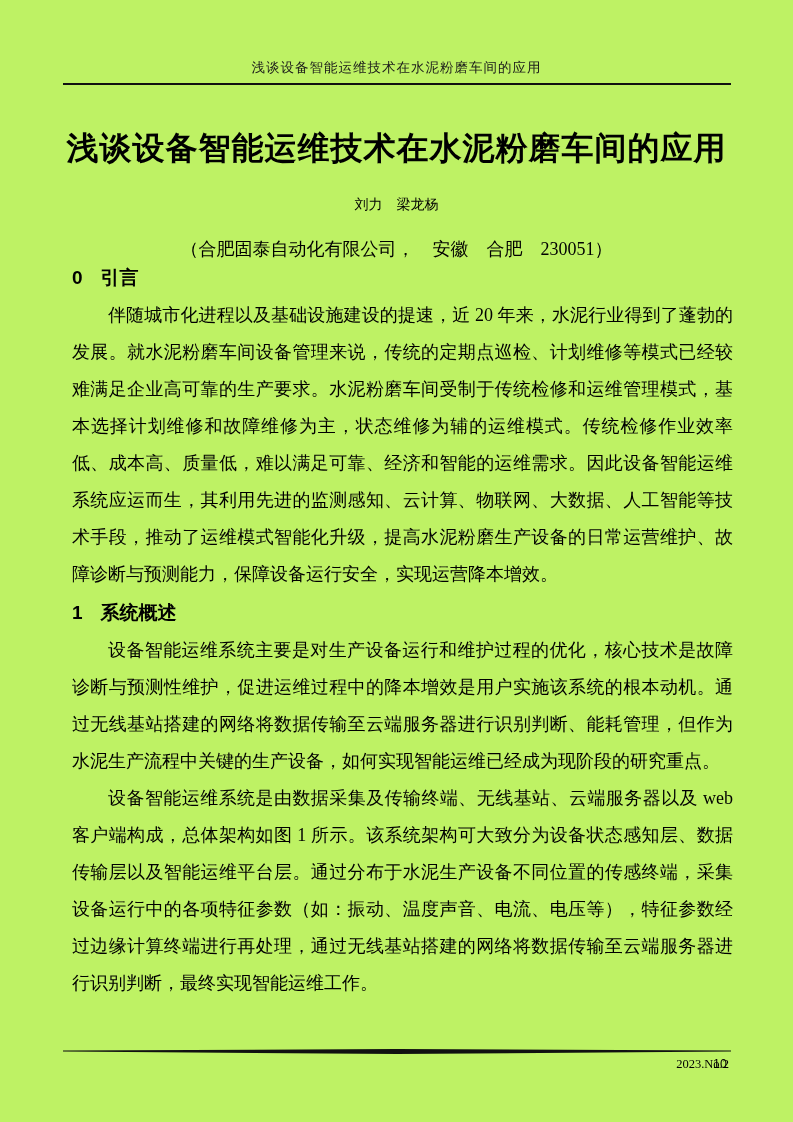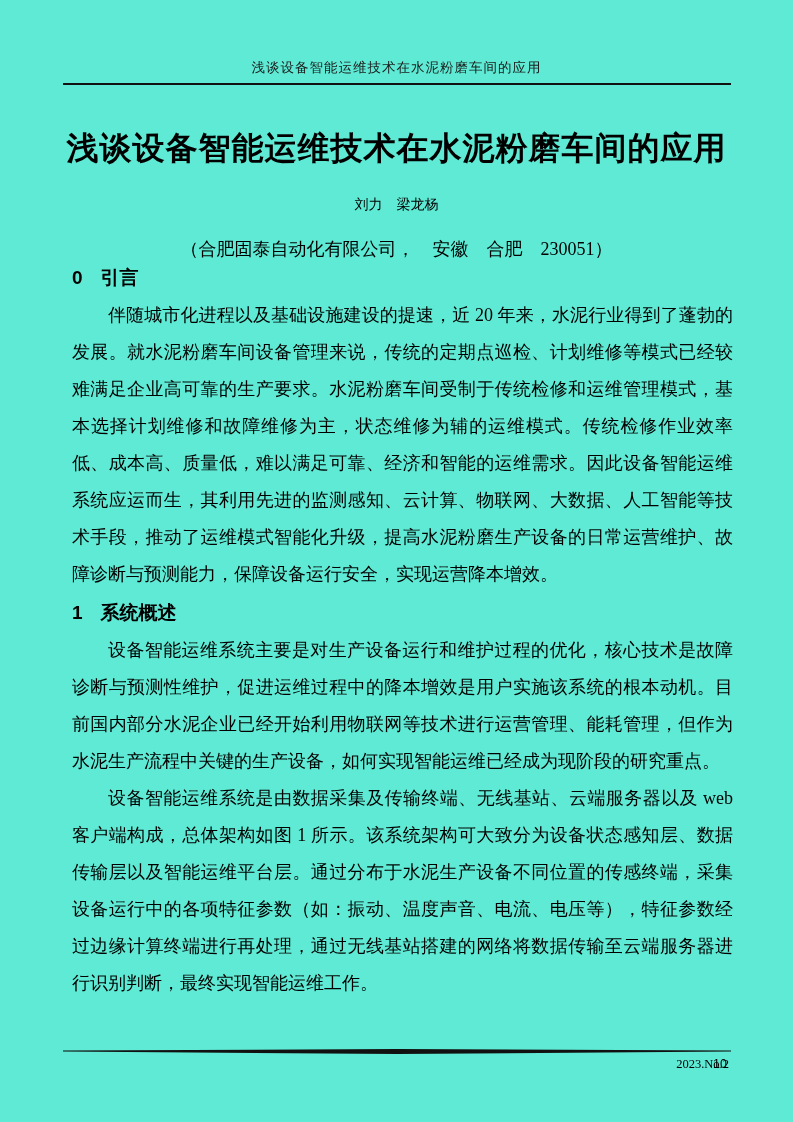--- a/index.html
+++ b/index.html
@@ -2,21 +2,21 @@
 <html lang="zh"><head>
 <meta charset="utf-8">
 <style>
   * { margin: 0; padding: 0; box-sizing: border-box; }
   html, body { background: #888; }
   .page {
     position: relative;
     width: 793px;
     height: 1122px;
     margin: 0 auto;
-    background: #5eead4;
+    background: #bef264;
     color: #000000;
     font-family: "Liberation Serif", "DejaVu Serif", serif;
     overflow: hidden;
   }
   
   .running-header {
     position: absolute;
     top: 58px; left: 66px; width: 661px;
     text-align: center;
     font-size: 13.5px;
@@ -117,21 +117,21 @@
   <div class="main-content">
 
     <h2 class="section-heading">
       <span class="heading-number">0</span><span>引言</span>
     </h2>
     <p class="body-paragraph">伴随城市化进程以及基础设施建设的提速，近 20 年来，水泥行业得到了蓬勃的发展。就水泥粉磨车间设备管理来说，传统的定期点巡检、计划维修等模式已经较难满足企业高可靠的生产要求。水泥粉磨车间受制于传统检修和运维管理模式，基本选择计划维修和故障维修为主，状态维修为辅的运维模式。传统检修作业效率低、成本高、质量低，难以满足可靠、经济和智能的运维需求。因此设备智能运维系统应运而生，其利用先进的监测感知、云计算、物联网、大数据、人工智能等技术手段，推动了运维模式智能化升级，提高水泥粉磨生产设备的日常运营维护、故障诊断与预测能力，保障设备运行安全，实现运营降本增效。</p>
 
     <h2 class="section-heading">
       <span class="heading-number">1</span><span>系统概述</span>
     </h2>
-    <p class="body-paragraph">设备智能运维系统主要是对生产设备运行和维护过程的优化，核心技术是故障诊断与预测性维护，促进运维过程中的降本增效是用户实施该系统的根本动机。目前国内部分水泥企业已经开始利用物联网等技术进行运营管理、能耗管理，但作为水泥生产流程中关键的生产设备，如何实现智能运维已经成为现阶段的研究重点。</p>
+    <p class="body-paragraph">设备智能运维系统主要是对生产设备运行和维护过程的优化，核心技术是故障诊断与预测性维护，促进运维过程中的降本增效是用户实施该系统的根本动机。通过无线基站搭建的网络将数据传输至云端服务器进行识别判断、能耗管理，但作为水泥生产流程中关键的生产设备，如何实现智能运维已经成为现阶段的研究重点。</p>
     <p class="body-paragraph">设备智能运维系统是由数据采集及传输终端、无线基站、云端服务器以及 web 客户端构成，总体架构如图 1 所示。该系统架构可大致分为设备状态感知层、数据传输层以及智能运维平台层。通过分布于水泥生产设备不同位置的传感终端，采集设备运行中的各项特征参数（如：振动、温度声音、电流、电压等），特征参数经过边缘计算终端进行再处理，通过无线基站搭建的网络将数据传输至云端服务器进行识别判断，最终实现智能运维工作。</p>
 
   </div>
 
   <div class="footer-rule">
     <svg width="668" height="6" viewBox="0 0 668 6">
       <polygon points="0,1.6 334,0 668,1.6 668,2.6 334,5 0,2.6" fill="#111111"></polygon>
     </svg>
   </div>
   <div class="page-number">10</div>

